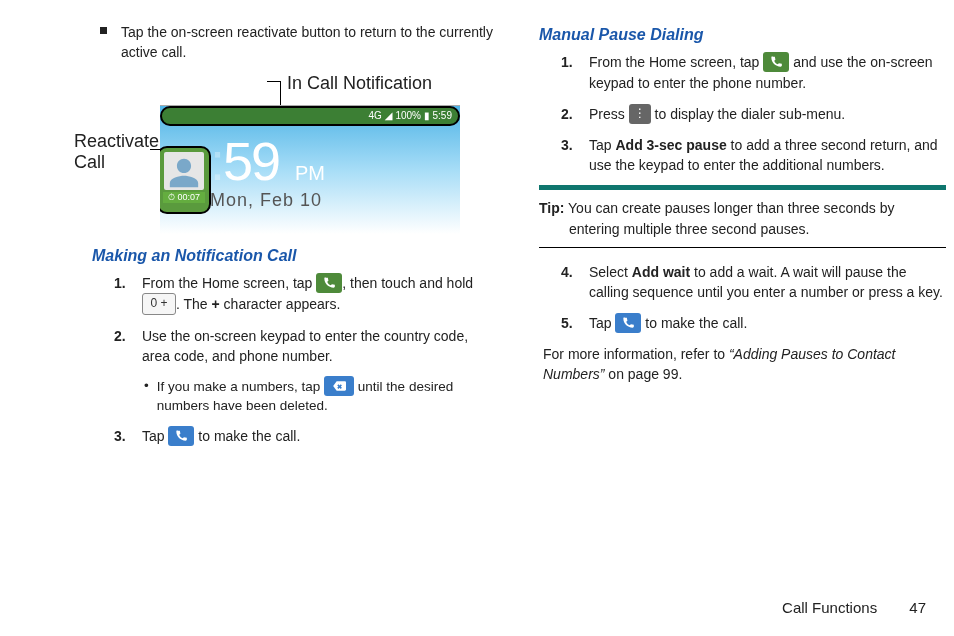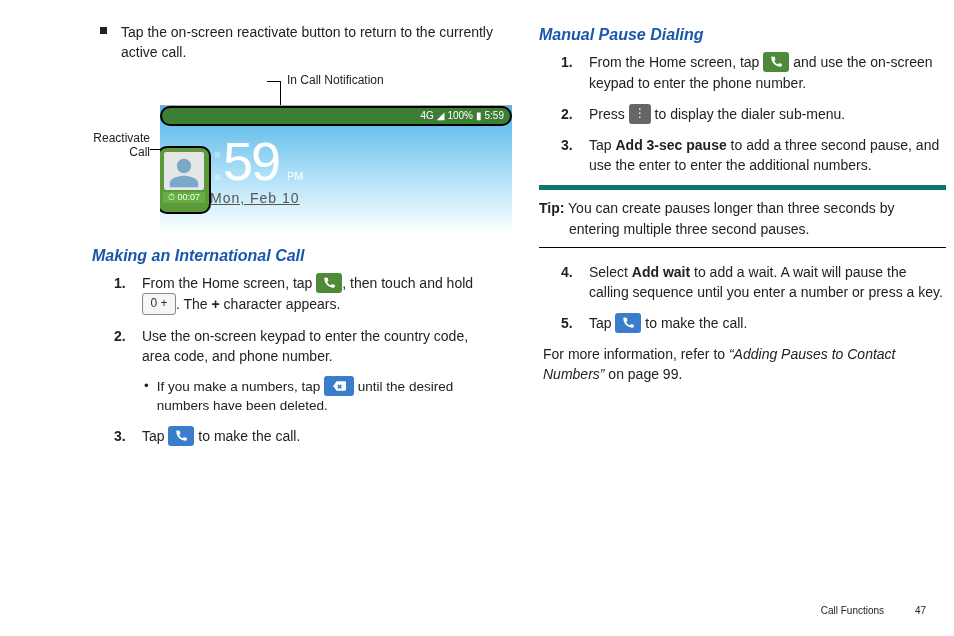--- a/index.html
+++ b/index.html
@@ -99,29 +99,29 @@
   .icon.back-blue { background: #3a7ecb; color: #fff; width:30px;}
   .icon.menu { background: #666; color: #fff; width:22px;}
   .icon svg { width: 14px; height: 14px; }
   .figure-wrap {
     position: relative;
     height: 170px;
     margin: 4px 0 6px 0;
   }
   .callout {
     position: absolute;
-    font-size: 12px;
+    font-size: 18px;
     text-align: center;
     line-height: 1.2;
   }
   .screenshot {
     position: absolute;
     left: 68px;
     top: 34px;
-    width: 352px;
+    width: 300px;
     height: 128px;
     background: linear-gradient(#4fb4e6 0%, #a7ddf7 50%, #ffffff 100%);
     border-top: 1px solid #aaa;
     overflow: hidden;
   }
   .statusbar {
     position: absolute;
     top: 0; left: 0; right: 0;
     height: 20px;
     background: #3c7f34;
@@ -160,34 +160,34 @@
     background:#64ad3f; margin:0 4px;
   }
   .clock-big {
     position:absolute;
     left:50px; top:24px;
     color:#fff;
     font-family: Arial, sans-serif;
     font-weight:300;
   }
   .clock-big .hm { font-size:54px; letter-spacing:-2px; display:inline; }
-  .clock-big .pm { font-size:11px; margin-left:4px;}
+  .clock-big .pm { font-size:20px; margin-left:12px;}
   .clock-big .date {
-    font-size:14px; color:#555; margin-top:-2px; letter-spacing:1px;text-decoration:underline;
+    font-size:18px; color:#555; margin-top:-2px; letter-spacing:1px;
   }
   
   .line {
     position:absolute;
     background:#000;
   }
   .footer {
     position: absolute;
     bottom: 20px;
     right: 60px;
-    font-size: 10px;
+    font-size: 15px;
   }
   .footer .pn { margin-left: 28px; }
   .page-wrap{position:relative;width:954px;height:636px;padding-left:32px;}
 </style>
 </head>
 <body>
 <div class="page-wrap">
 
 <div class="page">
 
@@ -197,21 +197,21 @@
       <div class="bullet-sq"></div>
       <div class="body">Tap the on-screen reactivate button to return to the currently active call.</div>
     </div>
 
     <div class="figure-wrap">
       <div class="callout" style="left:195px;top:2px;">In Call Notification</div>
 
       <div class="line" style="left:188px;top:10px;width:1px;height:31px;"></div>
       <div class="line" style="left:175px;top:10px;width:14px;height:1px;"></div>
 
-      <div class="callout" style="left:-18px;top:60px;width:76px;text-align:right;">
+      <div class="callout" style="left:-18px;top:60px;width:76px;text-align:left;">
         <span>Reactivate</span><br>
         <span>Call</span>
       </div>
 
       <div class="line" style="left:58px;top:78px;width:18px;height:1px;"></div>
 
       <div class="screenshot">
         <div class="statusbar">
           <span>
             <svg viewBox="0 0 24 24" fill="#fff">
@@ -237,21 +237,21 @@
         </div>
 
         <div class="clock-big">
           <span class="hm" style="opacity:.3;">:</span><span class="hm">59</span>
           <span class="pm">PM</span>
           <div class="date">Mon, Feb 10</div>
         </div>
       </div>
     </div>
 
-    <div class="heading">Making an International Call</div>
+    <div class="heading">Making an Notification Call</div>
 
     <div class="ol-row">
       <span class="num">1.</span>
       <span class="body">
         <span>From the Home screen, tap </span>
         <span class="icon phone-green">
           <svg viewBox="0 0 24 24" fill="#fff">
                 <path d="M6 2c-1 0-2 1-2 2 0 9 7 16 16 16 1 0 2-1 2-2v-3l-5-1-2 2c-3-1-5-3-6-6l2-2-1-5H6z"></path>
               </svg>
         </span><span>, then touch and hold </span>
@@ -315,21 +315,21 @@
       <span class="body">
         <span>Press </span>
         <span class="icon menu">⋮</span>
         <span> to display the dialer sub-menu.</span>
       </span>
     </div>
 
     <div class="ol-row">
       <span class="num">3.</span>
       <span class="body">
-        <span>Tap </span><span class="bold">Add 3-sec pause</span><span> to add a three second pause, and use the enter to enter the additional numbers.</span>
+        <span>Tap </span><span class="bold">Add 3-sec pause</span><span> to add a three second return, and use the keypad to enter the additional numbers.</span>
       </span>
     </div>
 
     <div class="tip-box">
       <span class="bold">Tip:</span><span> You can create pauses longer than three seconds by</span>
       <div class="tip-body">entering multiple three second pauses.</div>
     </div>
 
     <div class="ol-row">
       <span class="num">4.</span>

